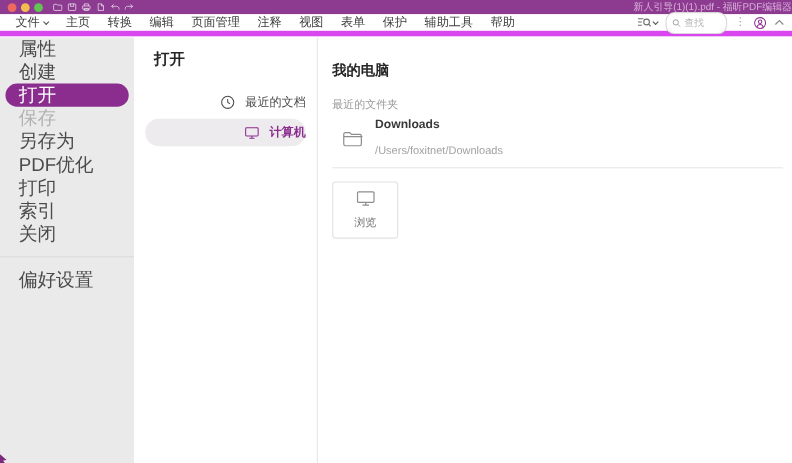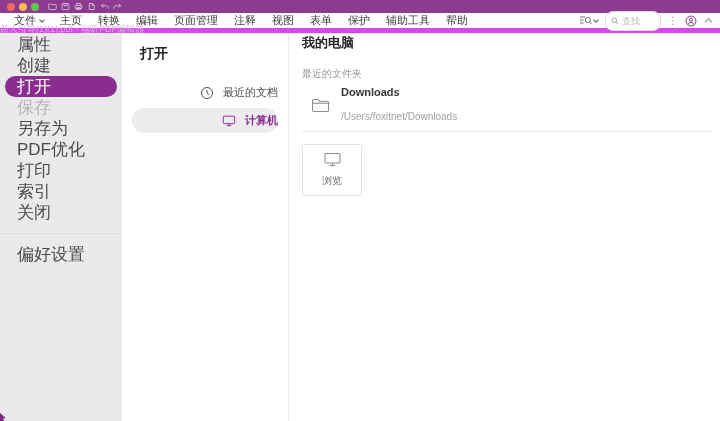--- a/index.html
+++ b/index.html
@@ -17,21 +17,21 @@
     background:#8d3a91; display:flex; align-items:center;
   }
   .traffic { display:flex; gap:4px; margin-left:7px; z-index:2; }
   .tl { width:8px; height:8px; border-radius:50%; }
   .tl.red{ background:#ee6a5f; } .tl.yellow{ background:#f5bd4f; } .tl.green{ background:#61c454; }
   .qa-icons { display:flex; gap:4px; margin-left:9px; color:rgba(255,255,255,.78); z-index:2; }
   .qa-icons .ic { width:9px; height:9px; display:flex; align-items:center; justify-content:center; }
   .qa-icons svg { width:9px; height:9px; display:block; }
   .win-title {
     position:absolute; left:0; right:0; top:0; height:18px; line-height:13px;
-    text-align:left; font-size:9px; color:#d9aed8; z-index:1;margin-top:23px;
+    text-align:right; font-size:9px; color:#d9aed8; z-index:1;
   }
 
   
   .menubar {
     position:absolute; top:13px; left:0; right:0; height:20px;
     background:#fff; border-bottom:5px solid #d946ef;
     display:flex; align-items:center; font-size:11px; color:#3c3c3c;
   }
   .menu-items { display:flex; margin-left:6px; }
   .menu-item { padding:0 8px; display:flex; align-items:center; gap:4px; cursor:default; white-space:nowrap; }
@@ -76,21 +76,21 @@
   .open-row {
     height:25px; margin:0 10px 3px; border-radius:13px;
     display:flex; align-items:center; gap:9px; padding-left:9px;
     font-size:11px; color:#4b4b4b; cursor:default;justify-content:flex-end;
   }
   .open-row svg { width:14px; height:14px; flex:none; }
   .open-row.selected { background:#edebee; color:#8b2d8f; font-weight:700; }
 
   
   .right { position:absolute; left:290px; top:0; right:0; bottom:0; background:#fff; padding:0 8px 0 12px; }
-  .right-title { margin-top:0; font-size:13px; font-weight:700; color:#262626; }
+  .right-title { margin-top:21px; font-size:13px; font-weight:700; color:#262626; }
   .section-label { margin-top:15px; font-size:10px; color:#9a989a; }
   .folder-row { margin-top:5px; display:flex; align-items:center; gap:11px; padding-left:9px; cursor:default; }
   .folder-row svg { width:19px; height:16px; color:#8d8d8d; flex:none; }
   .folder-name { font-size:11px; font-weight:700; color:#383838; line-height:13px; }
   .folder-path { font-size:10px; color:#a3a1a3; line-height:12px;margin-top:12px; }
   .h-divider { border-top:1px solid #e9e7e9; margin-top:8px; }
   .browse-card {
     margin-top:12px; width:60px; height:52px; border:1px solid #e3e1e3; border-radius:3px;
     display:flex; flex-direction:column; align-items:center; justify-content:center;
     gap:7px; color:#8d8d8d; cursor:default;

